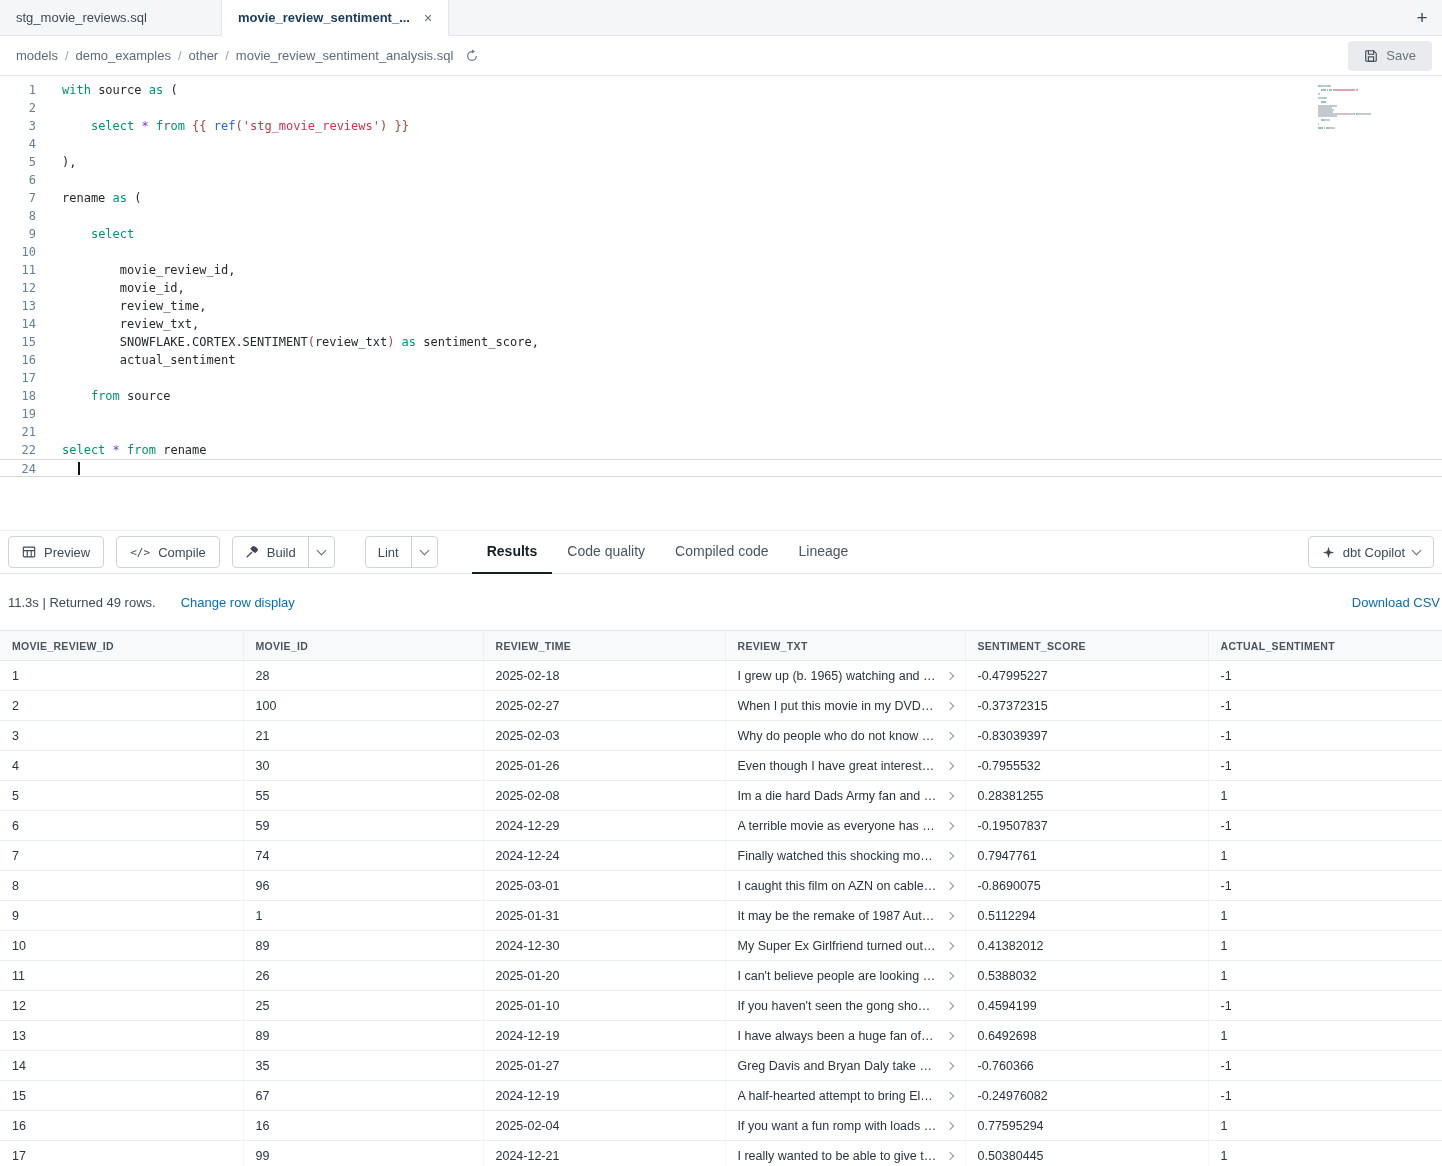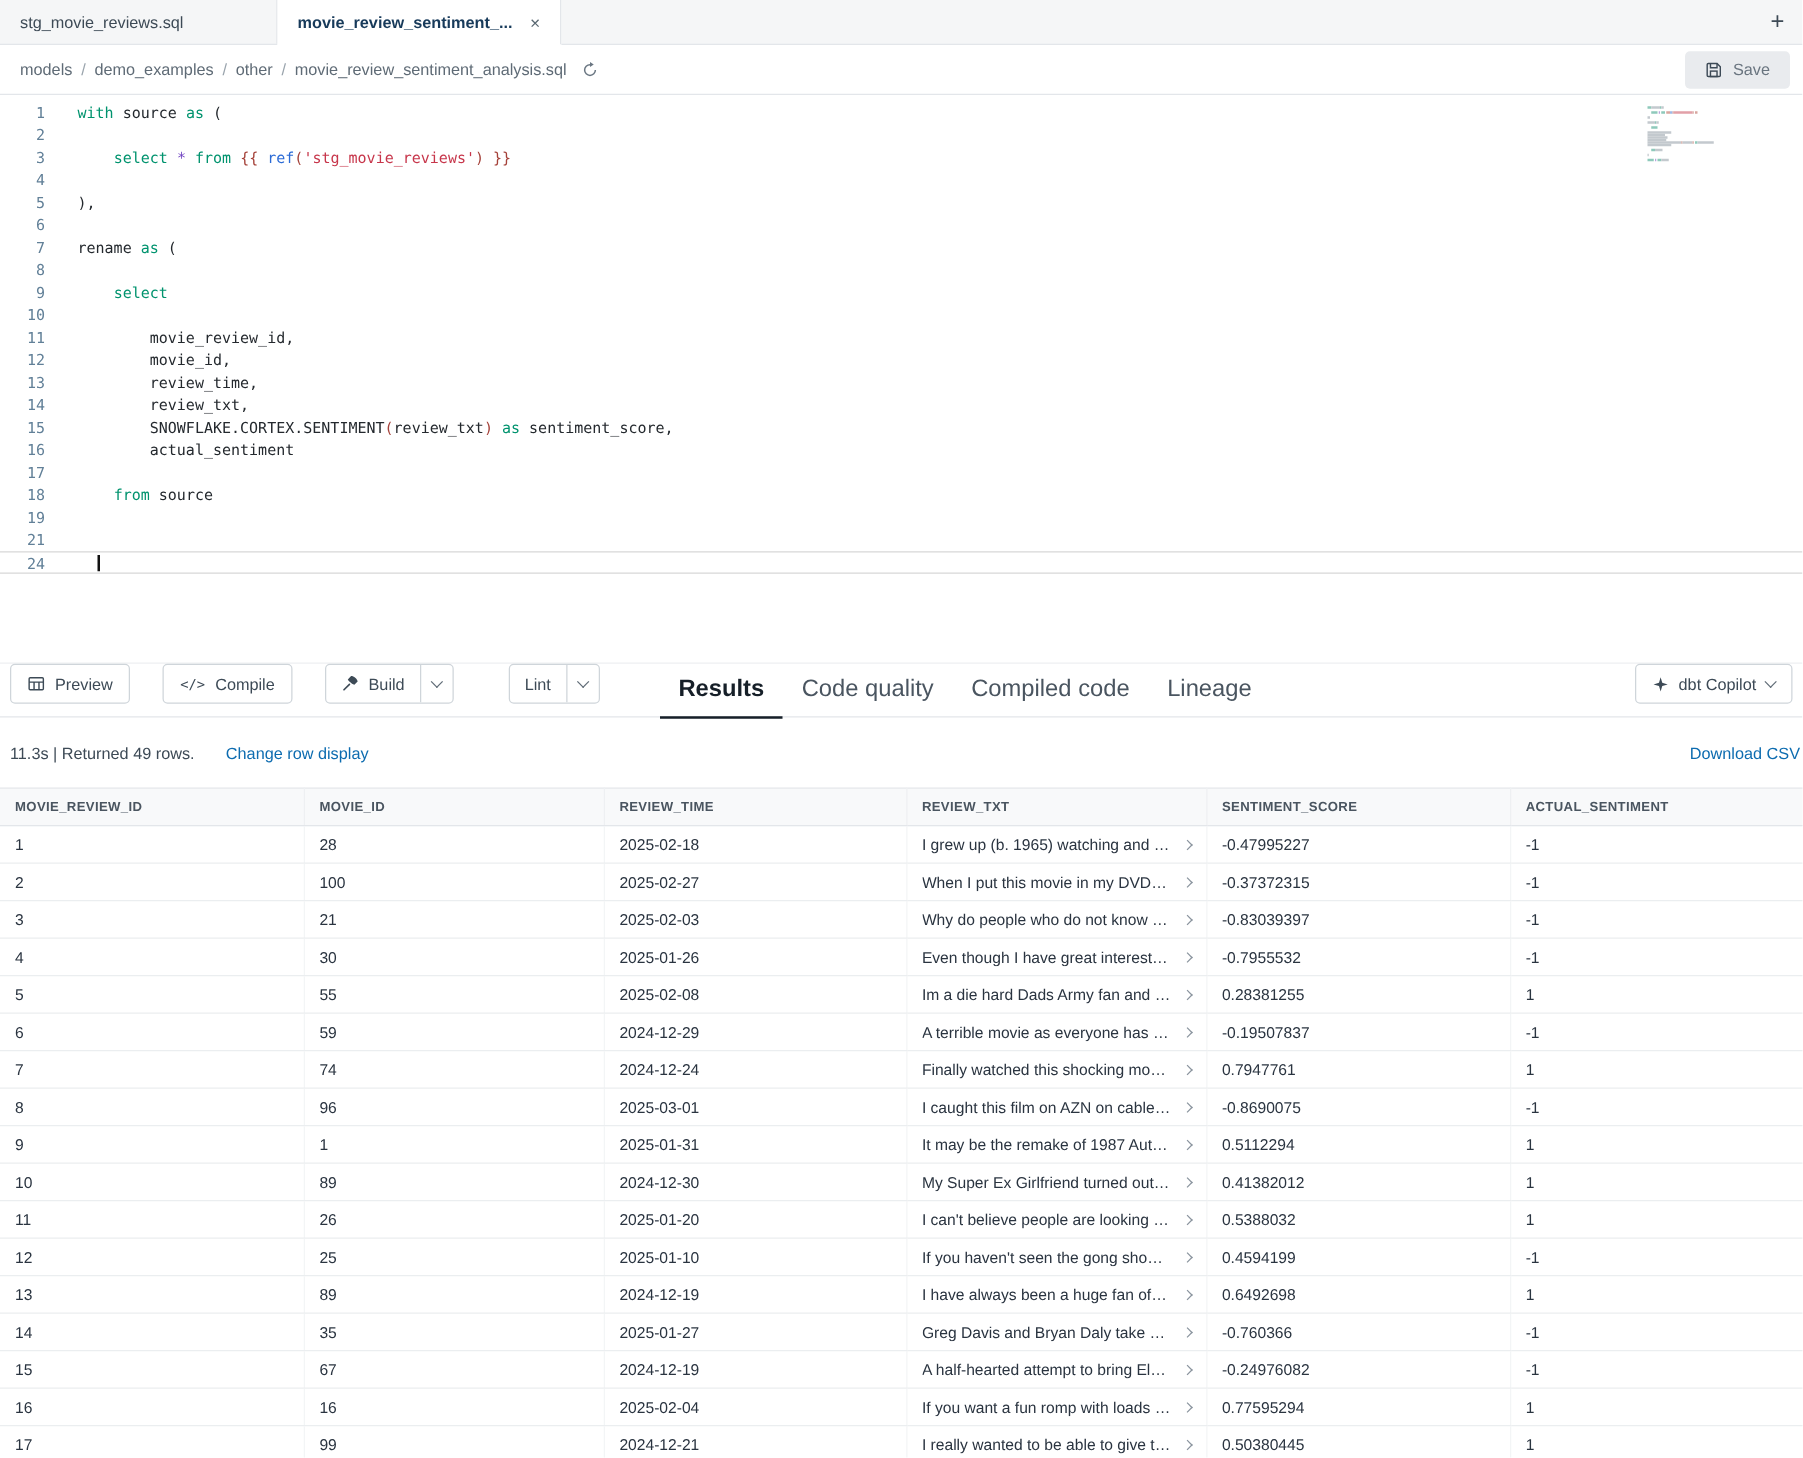--- a/index.html
+++ b/index.html
@@ -42,35 +42,35 @@
   .minimap { position: absolute; top: 9px; right: 46px; width: 78px; }
   .mrow { height: 2px; display: flex; }
   .mseg { height: 1.6px; }
   .t-kw-bg { background: #8ec9bb; } .t-str-bg { background: #e2a0a8; }
   .t-fn-bg { background: #9db9e8; } .t-br-bg { background: #d8a69f; }
   .t-op-bg { background: #b9a3dd; } .t-pl-bg { background: #c3c9ce; }
   .m-sp { background: transparent; }
 
   
   .toolbar { height: 44px; border-top: 1px solid #eef0f2; border-bottom: 1px solid #e3e6ea;
-    display: flex; align-items: flex-start; padding: 0 8px; gap: 26px; }
+    display: flex; align-items: center; padding: 0 8px; gap: 12px; }
   .btn, .btn-group { height: 32px; border: 1px solid #cfd5da; border-radius: 4px;
     background: #fff; font-size: 13px; color: #3d4a56; }
   .btn { display: flex; align-items: center; gap: 8px; padding: 0 13px; cursor: pointer; }
   .btn-group { display: flex; align-items: stretch; overflow: hidden; }
   .btn-group .seg { display: flex; align-items: center; gap: 8px; padding: 0 12px;
     cursor: pointer; }
   .btn-group .seg.caret { border-left: 1px solid #cfd5da; padding: 0 9px; }
   .icon14 { display: flex; color: #3d4a56; }
   .code-glyph { font-family: "DejaVu Sans Mono", monospace; font-size: 11px; color: #3d4a56; }
   .chev-d { width: 7px; height: 7px; border-right: 1.5px solid #5f6b76;
     border-bottom: 1.5px solid #5f6b76; transform: rotate(45deg); margin-top: -4px; }
   .gap-lint { margin-left: 18px; }
   .rtabs { display: flex; margin-left: 22px; height: 44px; }
-  .rtab { display: flex; align-items: center; padding: 12px 15px; font-size: 19px;
+  .rtab { display: flex; align-items: center; padding: 12px 15px; font-size: 14px;
     color: #4a5560; border-bottom: 2px solid transparent; cursor: pointer; }
   .rtab.active { color: #161f28; border-bottom-color: #161f28; font-weight: 600; }
   .copilot { margin-left: auto; }
 
   
   .status-row { height: 56px; display: flex; align-items: center;
     padding: 0 2px 0 8px; font-size: 13px; color: #3d4a56; }
   .link { color: #0d6cb0; cursor: pointer; }
   .change-display { margin-left: 25px; }
   .dl { margin-left: auto; }
@@ -146,20 +146,21 @@
       <div class="code-line"><span class="gutter">11</span><span class="code"><span class="t-pl">        movie_review_id,</span></span></div>
       <div class="code-line"><span class="gutter">12</span><span class="code"><span class="t-pl">        movie_id,</span></span></div>
       <div class="code-line"><span class="gutter">13</span><span class="code"><span class="t-pl">        review_time,</span></span></div>
       <div class="code-line"><span class="gutter">14</span><span class="code"><span class="t-pl">        review_txt,</span></span></div>
       <div class="code-line"><span class="gutter">15</span><span class="code"><span class="t-pl">        SNOWFLAKE.CORTEX.SENTIMENT</span><span class="t-br">(</span><span class="t-pl">review_txt</span><span class="t-br">)</span><span class="t-pl"> </span><span class="t-kw">as</span><span class="t-pl"> sentiment_score,</span></span></div>
       <div class="code-line"><span class="gutter">16</span><span class="code"><span class="t-pl">        actual_sentiment</span></span></div>
       <div class="code-line"><span class="gutter">17</span><span class="code"></span></div>
       <div class="code-line"><span class="gutter">18</span><span class="code"><span class="t-pl">    </span><span class="t-kw">from</span><span class="t-pl"> source</span></span></div>
       <div class="code-line"><span class="gutter">19</span><span class="code"></span></div>
       <div class="code-line"><span class="gutter">21</span><span class="code"></span></div>
+      <div class="code-line"><span class="gutter">22</span><span class="code"><span class="t-kw">select</span><span class="t-pl"> </span><span class="t-op">*</span><span class="t-pl"> </span><span class="t-kw">from</span><span class="t-pl"> rename</span></span></div>
       <div class="code-line current"><span class="gutter">24</span><span class="code"><span class="cursor"></span></span></div>
     </div>
   <div class="minimap">
       <div class="mrow">
         <span class="mseg t-kw-bg" style="width: 3.2px;"></span>
         <span class="mseg t-pl-bg" style="width: 6.4px;"></span>
         <span class="mseg t-kw-bg" style="width: 1.6px;"></span>
         <span class="mseg t-pl-bg" style="width: 1.6px;"></span>
       </div>
       <div class="mrow"></div>

